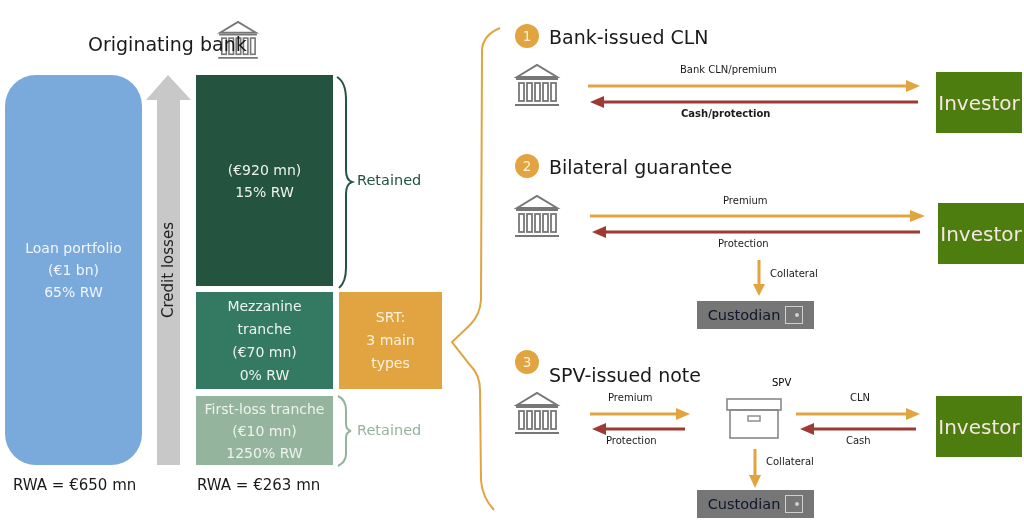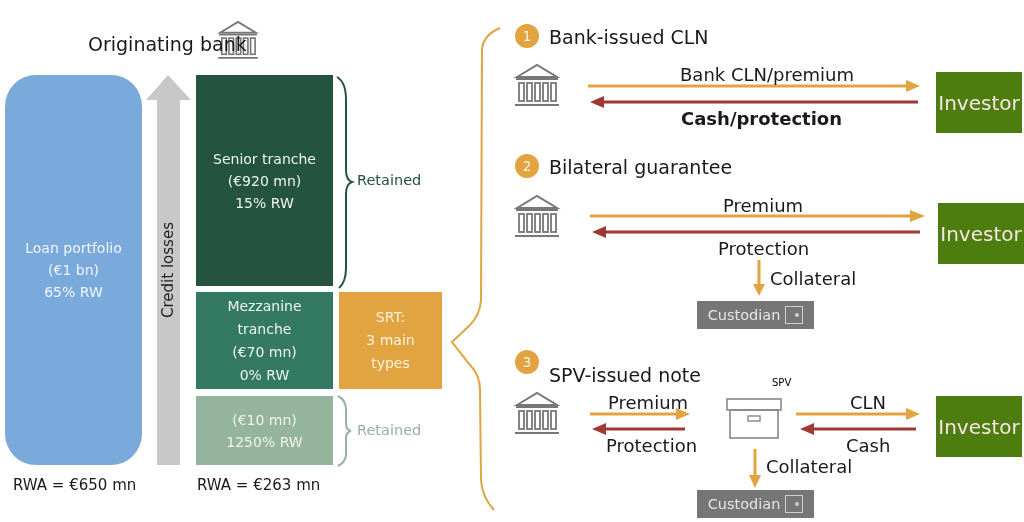--- a/index.html
+++ b/index.html
@@ -1,27 +1,27 @@
 <!DOCTYPE html>
 <html><head>
 <meta charset="utf-8">
 <style>
   html, body { margin:0; padding:0; background:#ffffff; }
   body { width:1024px; height:522px; position:relative; overflow:hidden;
          font-family:"DejaVu Sans", "Liberation Sans", sans-serif; color:#1a1a1a; }
   .abs { position:absolute; }
   .box { position:absolute; display:flex; align-items:center; justify-content:center;
          flex-direction:column; text-align:center; color:#eef3ee; font-size:14px; line-height:22px; }
-  .lbl { position:absolute; font-size:18px; white-space:nowrap; }
+  .lbl { position:absolute; font-size:10px; white-space:nowrap; }
   .title { font-size:19px; }
   .num { position:absolute; width:24px; height:24px; border-radius:50%; background:#e1a441;
          color:#fff3d9; font-size:13.5px; display:flex; align-items:center; justify-content:center; }
   .inv { position:absolute; background:#4d7c0f; color:#f7e6e3; font-size:20px;
          display:flex; align-items:center; justify-content:center; width:86px; height:61px; }
-  .cust { position:absolute; background:#767676; color:#e5e5e5; font-size:14.5px;
+  .cust { position:absolute; background:#767676; color:#0f172a; font-size:14.5px;
           display:flex; align-items:center; justify-content:center; height:28px; width:117px; gap:5px; }
   svg.overlay { position:absolute; left:0; top:0; }
 </style>
 </head>
 <body>
 
 <svg class="overlay" width="1024" height="522" viewBox="0 0 1024 522">
   <defs>
     <g id="bank">
       <polygon points="0,13 20,1 40,13" fill="none" stroke="#777" stroke-width="2"></polygon>
@@ -91,40 +91,40 @@
 
 <div class="box" style="left:5px;top:75px;width:137px;height:390px;background:#7aa9db;color:#f2f6fb;border-radius:31px;">
   <span>Loan portfolio</span>
   <span>(€1 bn)</span>
   <span>65% RW</span>
 </div>
 
 <div class="abs" style="left:168px;top:270px;transform:translate(-50%,-50%) rotate(-90deg);font-size:15px;white-space:nowrap;color:#222;">Credit losses</div>
 
 <div class="box" style="left:196px;top:75px;width:137px;height:211px;background:#245440;">
-  <span>Senior tranche</span>
   <span>(€920 mn)</span>
   <span>15% RW</span>
 </div>
 <div class="lbl" style="left:357px;top:172px;color:#245440;font-size:14.5px;">Retained</div>
 
 <div class="box" style="left:196px;top:292px;width:137px;height:97px;background:#347a62;line-height:23px;">
   <span>Mezzanine</span>
   <span>tranche</span>
   <span>(€70 mn)</span>
   <span>0% RW</span>
 </div>
 
 <div class="box" style="left:339px;top:292px;width:103px;height:97px;background:#e1a441;color:#fdf2e0;line-height:23px;">
   <span>SRT:</span>
   <span>3 main</span>
   <span>types</span>
 </div>
 
 <div class="box" style="left:196px;top:396px;width:137px;height:69px;background:#95b49e;">
+  <span>First-loss tranche</span>
   <span>(€10 mn)</span>
   <span>1250% RW</span>
 </div>
 <div class="lbl" style="left:357px;top:422px;color:#95b49e;font-size:14.5px;">Retained</div>
 
 <div class="lbl" style="left:13px;top:476px;font-size:15px;">RWA = €650 mn</div>
 <div class="lbl" style="left:197px;top:476px;font-size:15px;">RWA = €263 mn</div>
 
 <div class="num" style="left:515px;top:24px;">1</div>
 <div class="lbl title" style="left:549px;top:26px;">Bank-issued CLN</div>

